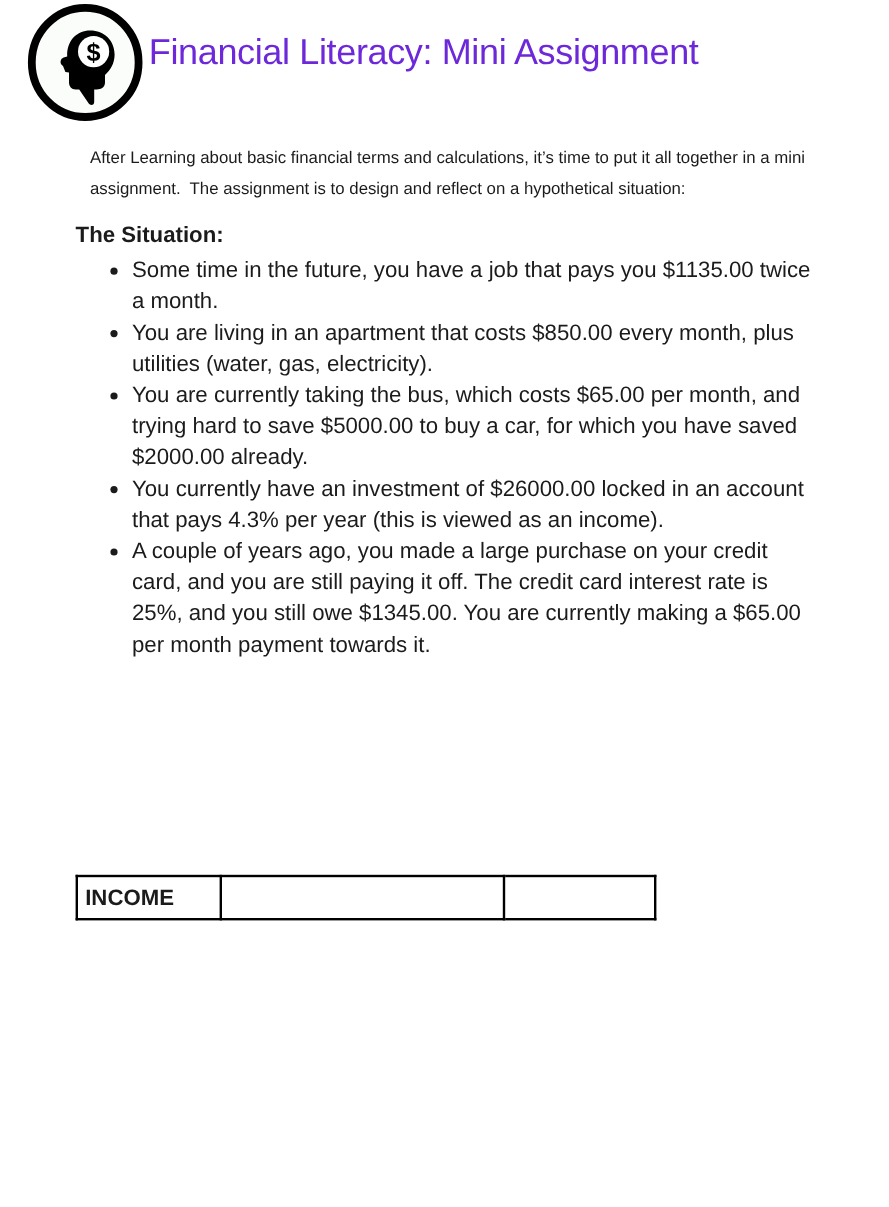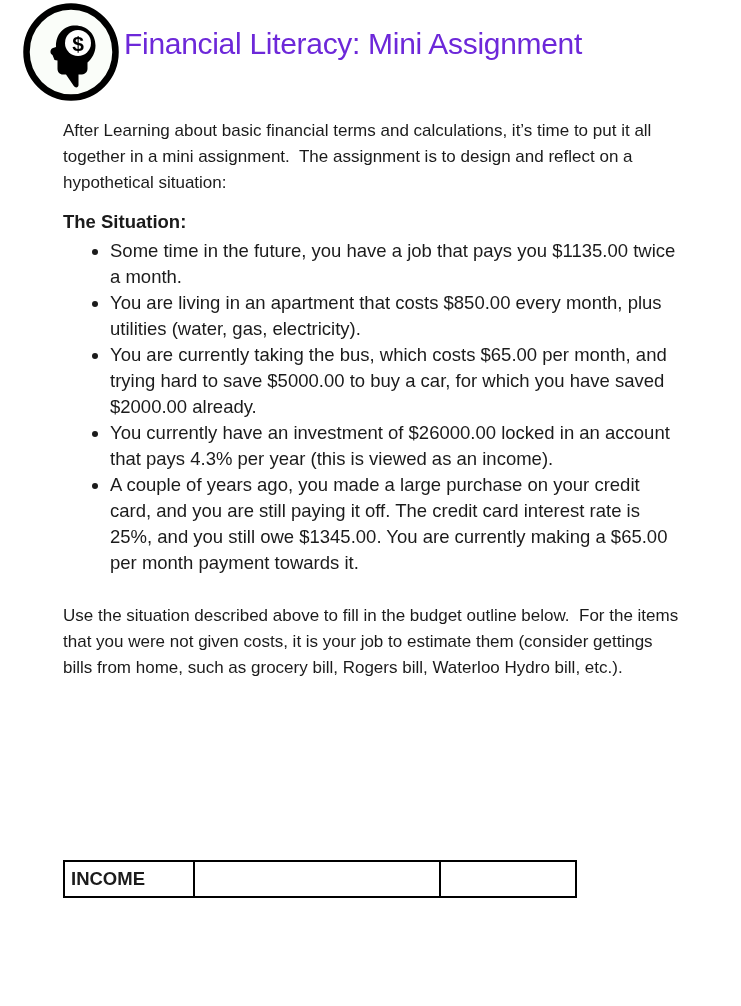--- a/index.html
+++ b/index.html
@@ -30,24 +30,24 @@
     position: absolute;
     left: 124px;
     top: 27px;
     font-size: 30px;
     font-weight: normal;
     letter-spacing: -0.3px;
     white-space: nowrap;
     color: #6d28d9;
   }
   .body-text {
-    font-size: 17px;
+    font-size: 14px;
     line-height: 26px;
     white-space: pre-wrap;
-    margin: 0;
+    margin: 12px;
   }
   .para-intro { margin-top: 14px; }
   .situation-heading {
     font-size: 18.5px;
     line-height: 26px;
     font-weight: bold;
     margin: 13px 0 0 0;
   }
   ul.situation-list {
     margin: 3px 0 16px 0;
@@ -61,21 +61,21 @@
   }
   .para-instructions { margin-top: 27px; }
   table.budget-table {
     border-collapse: collapse;
     margin-top: 179px;
     table-layout: fixed;
   }
   table.budget-table td {
     border: 2px solid #000000;
     height: 34px;
-    padding: 0 14px 0 6px;
+    padding: 0 4px 0 6px;
     vertical-align: middle;
     font-size: 18.5px;
     line-height: 22px;
     box-sizing: content-box;
   }
   td.cell-label { font-weight: bold; width: 108px; }
   td.cell-mid { width: 224px; }
   td.cell-end { width: 114px; }
 </style>
 </head>
@@ -116,21 +116,20 @@
     <h2 class="situation-heading">The Situation:</h2>
 
     <ul class="situation-list">
       <li>Some time in the future, you have a job that pays you $1135.00 twice a month.</li>
       <li>You are living in an apartment that costs $850.00 every month, plus utilities (water, gas, electricity).</li>
       <li>You are currently taking the bus, which costs $65.00 per month, and trying hard to save $5000.00 to buy a car, for which you have saved $2000.00 already.</li>
       <li>You currently have an investment of $26000.00 locked in an account that pays 4.3% per year (this is viewed as an income).</li>
       <li>A couple of years ago, you made a large purchase on your credit card, and you are still paying it off. The credit card interest rate is 25%, and you still owe $1345.00. You are currently making a $65.00 per month payment towards it.</li>
     </ul>
 
-    <p class="body-text para-instructions">Use the situation described above to fill in the budget outline below.  For the items that you were not given costs, it is your job to estimate them (consider gettings bills from home, such as grocery bill, Rogers bill, Waterloo Hydro bill, etc.).</p>
 
     <table class="budget-table">
       <tbody>
         <tr>
           <td class="cell-label">INCOME</td>
           <td class="cell-mid"></td>
           <td class="cell-end"></td>
         </tr>
       </tbody>
     </table>

